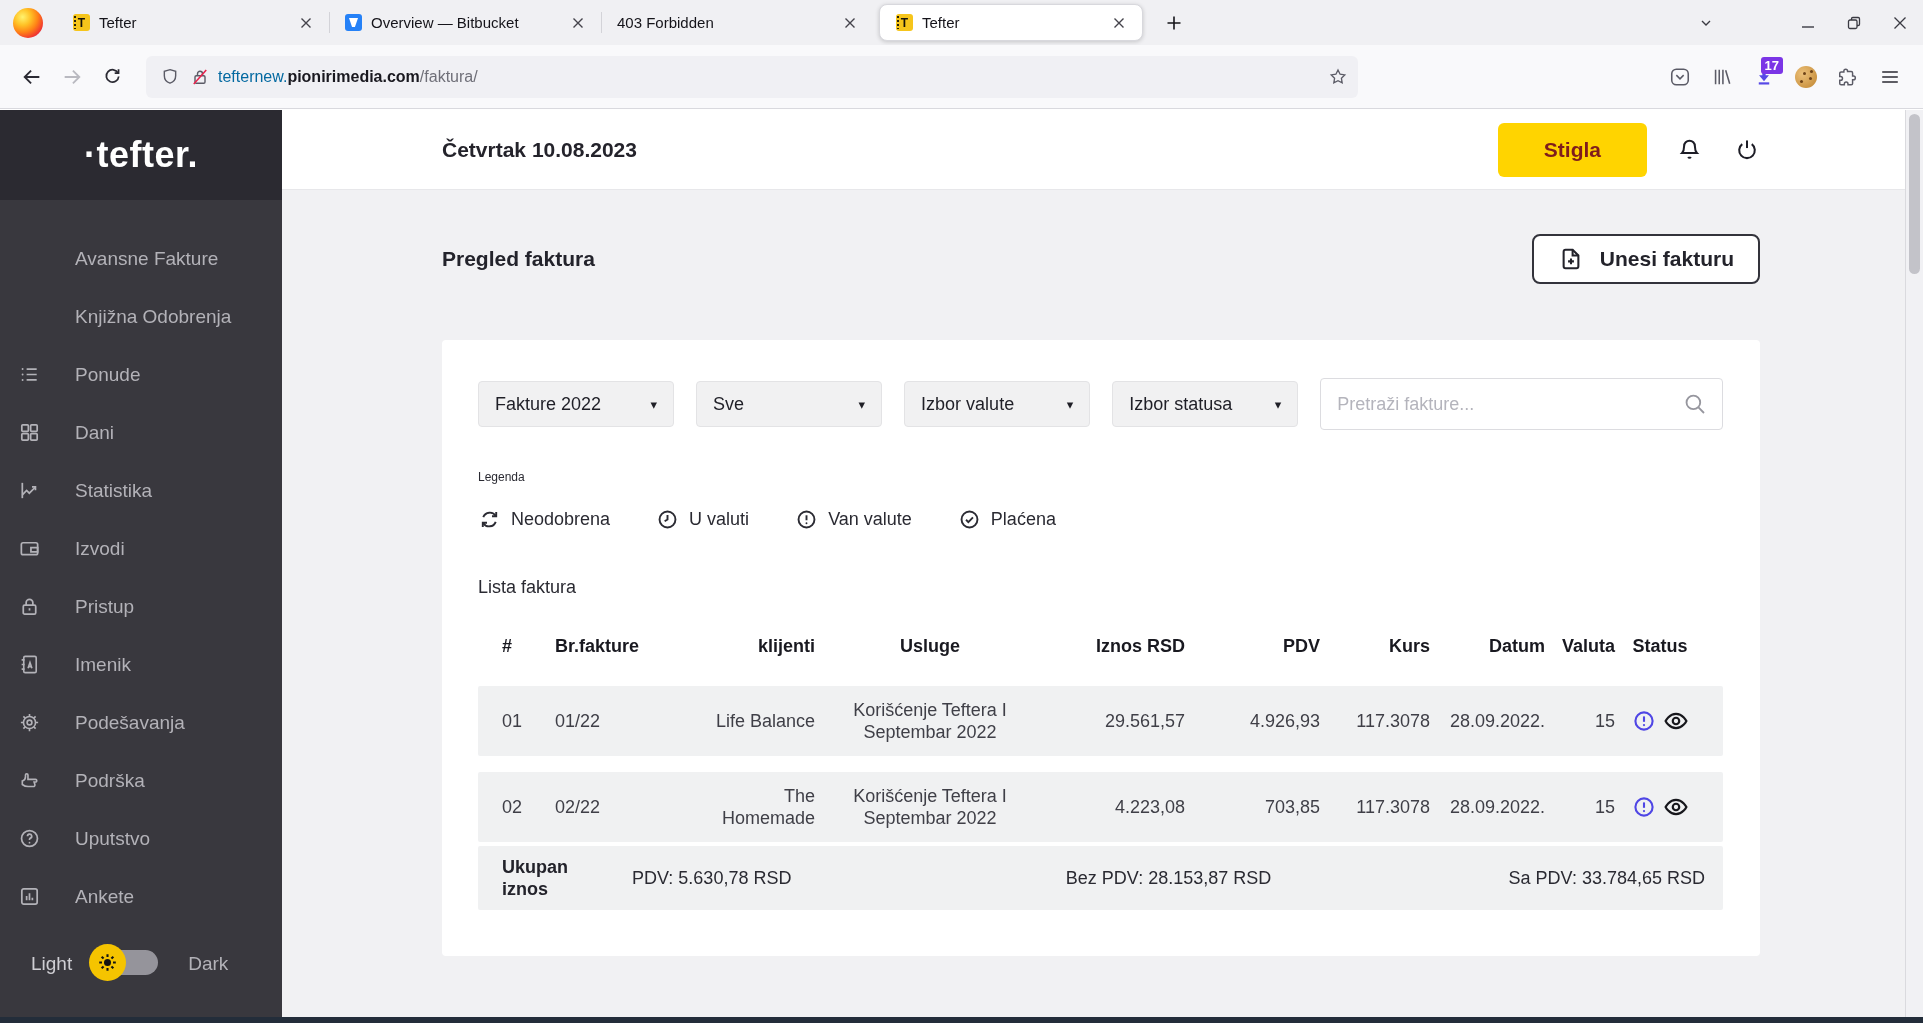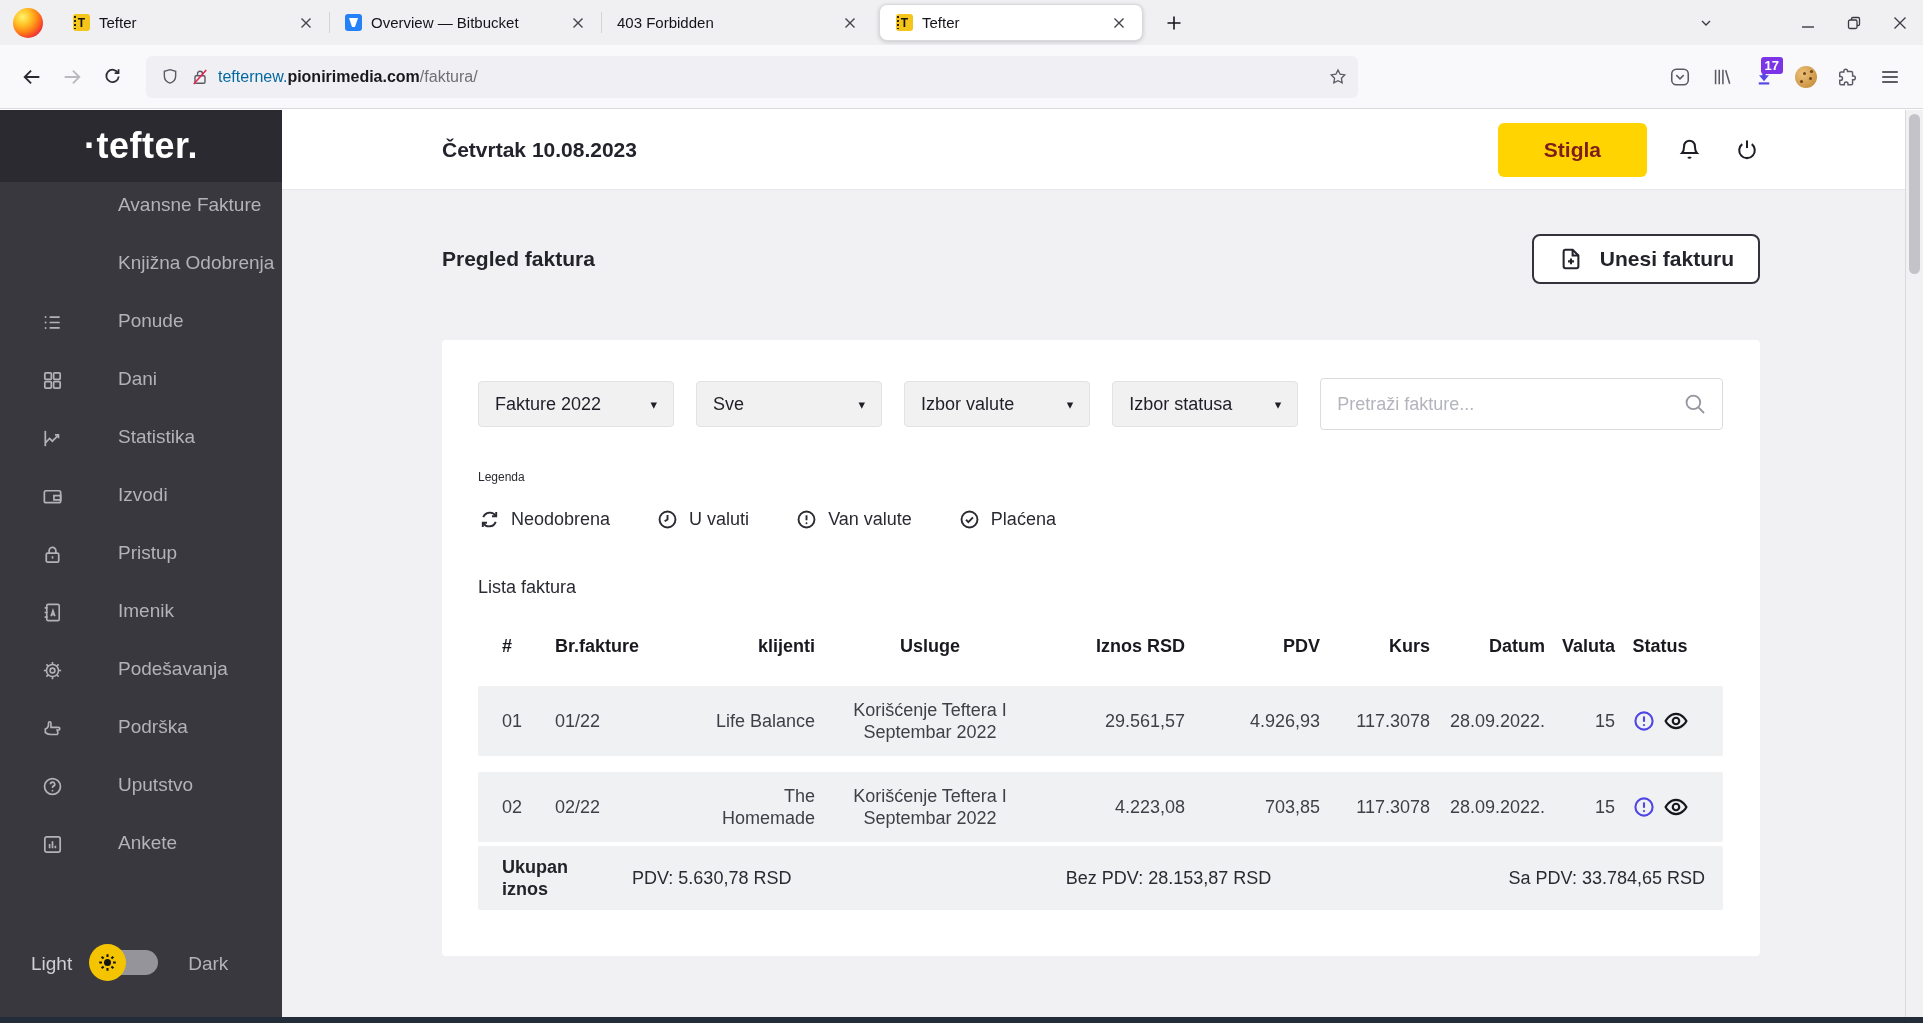--- a/index.html
+++ b/index.html
@@ -41,24 +41,24 @@
     box-shadow:6px 5px 0 #6e4318, -3px 8px 0 #6e4318, 7px -2px 0 #6e4318; }
 
   
   .app { position:absolute; top:110px; left:0; width:1923px; height:907px; display:flex; }
   .bottom-strip { position:absolute; left:0; bottom:0; width:1923px; height:6px; background:#232d3a; }
   .scrollbar { position:absolute; top:110px; right:0; width:18px; height:907px; background:#f1f1f4; border-left:1px solid #dadade; }
   .scroll-thumb { position:absolute; top:4px; left:3px; width:11px; height:160px; background:#c3c3c9; border-radius:6px; }
 
   
   .sidebar { width:282px; background:#39383e; position:relative; flex:none; }
-  .side-logo { height:72px; background:#2b2a31; display:flex; align-items:center; justify-content:center;
+  .side-logo { height:90px; background:#2b2a31; display:flex; align-items:center; justify-content:center;
     color:#fff; font-size:36px; font-weight:bold; letter-spacing:.5px; }
   .side-menu { padding-top:12px; }
-  .side-item { height:58px; display:flex; align-items:flex-start; padding-left:40px; cursor:pointer;gap:20px; }
+  .side-item { height:58px; display:flex; align-items:flex-end; padding-left:17px; cursor:pointer; }
   .side-ic { width:24px; height:24px; margin-right:34px; flex:none; display:flex; align-items:center; justify-content:center; }
   .side-label { color:#b3b2b8; font-size:19px; white-space:nowrap; }
   .side-toggle { position:absolute; left:0; bottom:42px; width:326px; display:flex; align-items:flex-end; padding-left:31px; }
   .tog-light { color:#cfced3; font-size:19px; margin-right:24px; }
   .tog-dark  { color:#b3b2b8; font-size:19px; margin-left:30px; }
   .tog-pill { position:relative; width:62px; height:25px; background:#95949b; border-radius:13px; }
   .tog-knob { position:absolute; left:-7px; top:-6px; width:37px; height:37px; border-radius:50%; background:#f5c400;
     display:flex; align-items:center; justify-content:center; }
 
   

